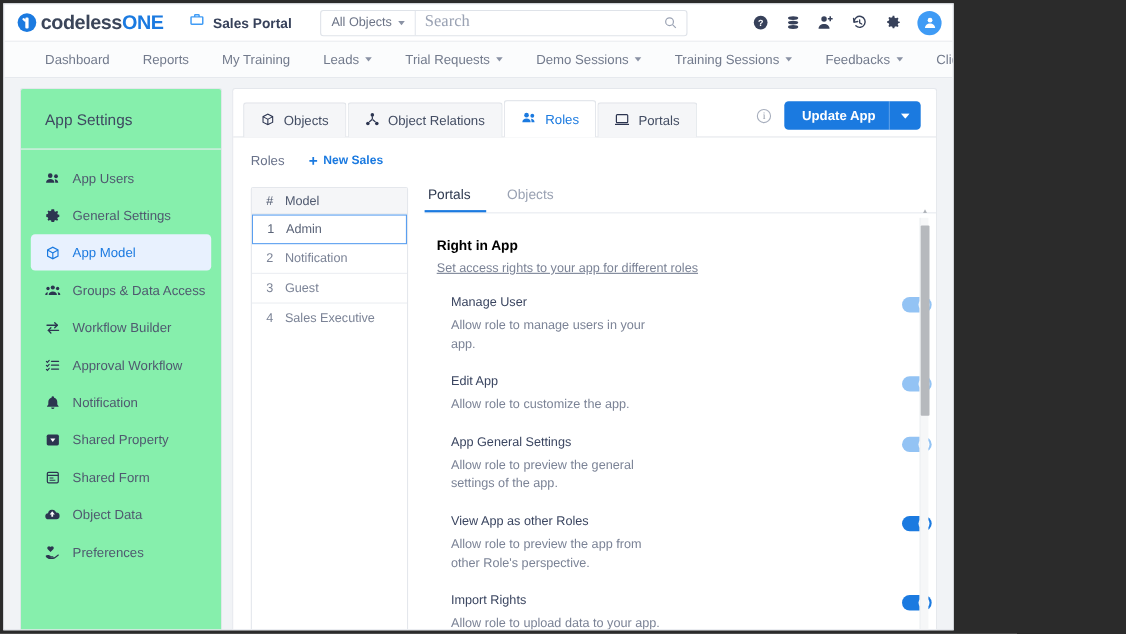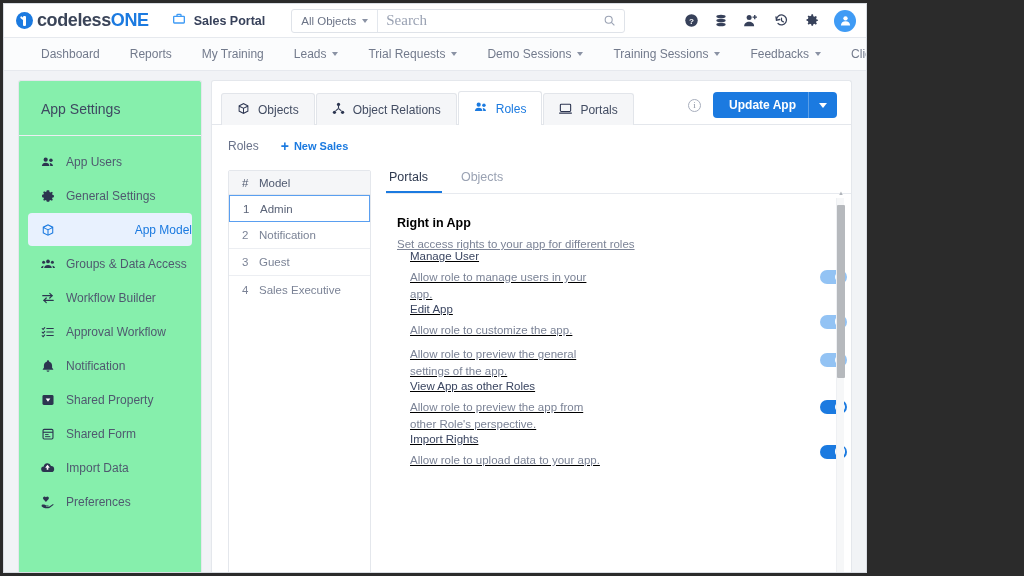--- a/index.html
+++ b/index.html
@@ -99,21 +99,21 @@
   .sb-title {
     font-size: 14px; color: #3e4961; padding: 20px 0 18px 22px;
     border-bottom: 1px solid #eceef2;
   }
   .sb-list { padding: 9px 9px 0 9px; }
   .sb-item {
     display: flex; align-items: center; gap: 11px;
     height: 33px; padding-left: 12px; border-radius: 4px;
     font-size: 12px; color: #4f596f; cursor: pointer; margin-bottom: 1px;
   }
-  .sb-item.active { background: #e8f1fe; color: #1b7ae0; justify-content: space-between; }
+  .sb-item.active { background: #e8f1fe; color: #1b7ae0; }
   .sb-icon { width: 15px; display: flex; align-items: center; justify-content: center; flex: none; }
 
   .content { flex: 1; padding: 9px 14px 0 9px; }
   .panel {
     background: #fff; border: 1px solid #e4e7ec; border-bottom: none;
     border-radius: 3px 3px 0 0; height: 494px; position: relative;
   }
 
   .tabstrip {
     display: flex; align-items: flex-end; height: 44px;
@@ -167,21 +167,21 @@
   .dtab {
     font-size: 12.5px; color: #9aa2b3; padding: 0 14px 9px 3px;
     margin-right: 16px; cursor: pointer;
   }
   .dtab.active { color: #2f3a50; border-bottom: 2px solid #1b7ae0; padding-bottom: 7px; }
 
   .rights { padding: 22px 0 0 11px; }
   .rights-h { font-size: 12.5px; font-weight: bold; color: #000000; }
   .rights-sub { font-size: 11.5px; color: #7b8396; margin-top: 8px; text-decoration: underline; }
 
-  .right-item { display: flex; align-items: center; padding-left: 13px; text-decoration: underline; }
+  .right-item { display: flex; align-items: flex-start; margin-top: 19px; padding-left: 13px; }
   .ri-text { flex: 1; padding-right: 20px; }
   .ri-title { font-size: 11.5px; color: #3a4560; }
   .ri-desc { font-size: 11.5px; color: #7b8396; margin-top: 7px; line-height: 17px; max-width: 195px; }
   .toggle {
     width: 27px; height: 14px; border-radius: 8px; position: relative;
     flex: none; margin-top: 1px; margin-right: 4px; cursor: pointer;
   }
   .toggle .knob {
     position: absolute; top: 1.6px; width: 10.8px; height: 10.8px;
     border-radius: 50%; background: #fff;
@@ -423,21 +423,21 @@
         </div>
 
         <div class="sb-item">
           <span class="sb-icon">
               <svg width="15" height="14" viewBox="0 0 24 24" fill="#2c3550">
                 <path d="M18.5 19H6.2A4.7 4.7 0 0 1 5.5 9.6 6.4 6.4 0 0 1 18 8.6a4.2 4.2 0 0 1 .5 10.4z"></path>
                 <polygon points="12,6.6 16,11.5 8,11.5" fill="#fff"></polygon>
                 <rect x="10.6" y="11" width="2.8" height="4" fill="#fff"></rect>
               </svg>
             </span>
-          <span>Import Data</span>
+          <span>Object Data</span>
         </div>
 
         <div class="sb-item">
           <span class="sb-icon">
               <svg width="15" height="14" viewBox="0 0 24 24" fill="#2c3550">
                 <path d="M13.6 3.6a2.7 2.7 0 0 0-3.9 0l-.4.4-.4-.4a2.7 2.7 0 0 0-3.9 3.8l4.3 4.4 4.3-4.4a2.7 2.7 0 0 0 0-3.8z"></path>
                 <path d="M2 17.2c1.6-1 3.8-1.1 5.5-.3l2.3 1h3.4c.9 0 .9 1.3 0 1.3h-3.6c-.5 0-.5.8 0 .8h4.2c1 0 1.8-.4 2.6-1l4.5-3.3c.8-.6 1.9.6 1.1 1.3l-5 4.2c-1.1 1-2.5 1.4-3.9 1.4H8.2c-1 0-2-.3-2.9-.8L2 19.6v-2.4z"></path>
               </svg>
             </span>
           <span>Preferences</span>
@@ -555,20 +555,21 @@
                     <div class="ri-title">Edit App</div>
                     <div class="ri-desc">Allow role to customize the app.</div>
                   </div>
                   <div class="toggle dim">
                       <span class="knob"></span>
                     </div>
                 </div>
 
                 <div class="right-item">
                   <div class="ri-text">
+                    <div class="ri-title">App General Settings</div>
                     <div class="ri-desc">Allow role to preview the general settings of the app.</div>
                   </div>
                   <div class="toggle dim">
                       <span class="knob"></span>
                     </div>
                 </div>
 
                 <div class="right-item">
                   <div class="ri-text">
                     <div class="ri-title">View App as other Roles</div>

